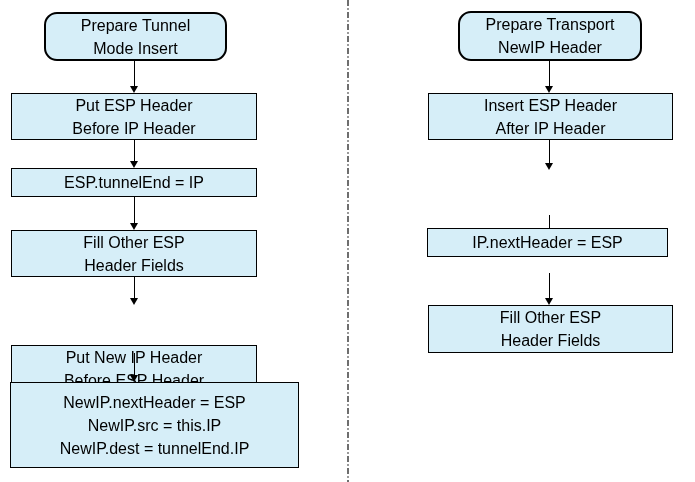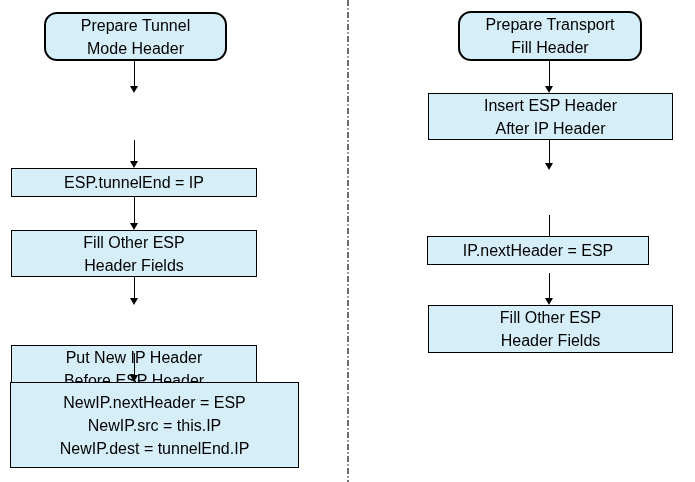--- a/index.html
+++ b/index.html
@@ -72,27 +72,29 @@
   }
 </style>
 </head>
 <body>
 
 <div class="canvas">
 
   <div class="divider"></div>
 
   <div class="node rounded" style="left:44px; top:12px; width:183px; height:49px;">Prepare Tunnel
-Mode Header</div>
+Mode Insert</div>
 
   <div class="arrow" style="left:130px; top:61px; height:32px;">
     <div class="shaft"></div>
     <div class="head"></div>
   </div>
 
+  <div class="node" style="left:11px; top:93px; width:246px; height:47px;">Put ESP Header
+Before IP Header</div>
 
   <div class="arrow" style="left:130px; top:140px; height:28px;">
     <div class="shaft"></div>
     <div class="head"></div>
   </div>
 
   <div class="node" style="left:11px; top:168px; width:246px; height:29px;">ESP.tunnelEnd = IP</div>
 
   <div class="arrow" style="left:130px; top:197px; height:33px;">
     <div class="shaft"></div>
@@ -113,42 +115,42 @@
   <div class="arrow" style="left:130px; top:353px; height:29px;">
     <div class="shaft"></div>
     <div class="head"></div>
   </div>
 
   <div class="node" style="left:10px; top:382px; width:289px; height:86px;">NewIP.nextHeader = ESP
 NewIP.src = this.IP
 NewIP.dest = tunnelEnd.IP</div>
 
   <div class="node rounded" style="left:458px; top:11px; width:184px; height:50px;">Prepare Transport
-Fill Header</div>
+NewIP Header</div>
 
   <div class="arrow" style="left:545px; top:61px; height:32px;">
     <div class="shaft"></div>
     <div class="head"></div>
   </div>
 
   <div class="node" style="left:428px; top:93px; width:245px; height:47px;">Insert ESP Header
 After IP Header</div>
 
   <div class="arrow" style="left:545px; top:140px; height:30px;">
     <div class="shaft"></div>
     <div class="head"></div>
   </div>
 
 
   <div class="arrow" style="left:545px; top:215px; height:29px;">
     <div class="shaft"></div>
     <div class="head"></div>
   </div>
 
-  <div class="node" style="left:427px; top:236px; width:222px; height:29px;">IP.nextHeader = ESP</div>
+  <div class="node" style="left:427px; top:228px; width:241px; height:29px;">IP.nextHeader = ESP</div>
 
   <div class="arrow" style="left:545px; top:273px; height:32px;">
     <div class="shaft"></div>
     <div class="head"></div>
   </div>
 
   <div class="node" style="left:428px; top:305px; width:245px; height:48px;">Fill Other ESP
 Header Fields</div>
 
 </div>

